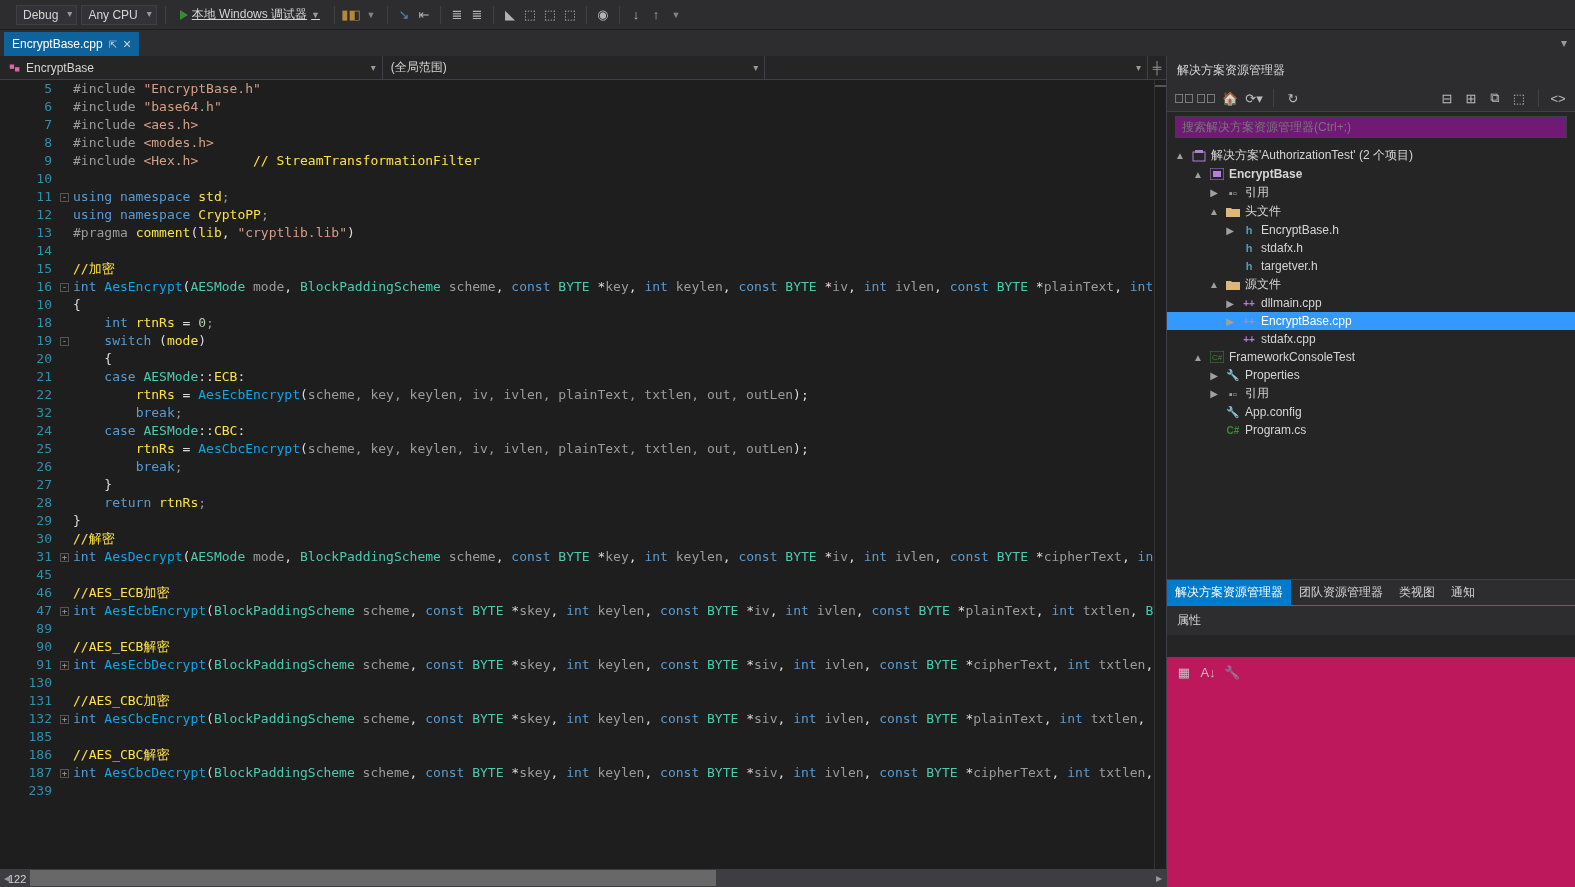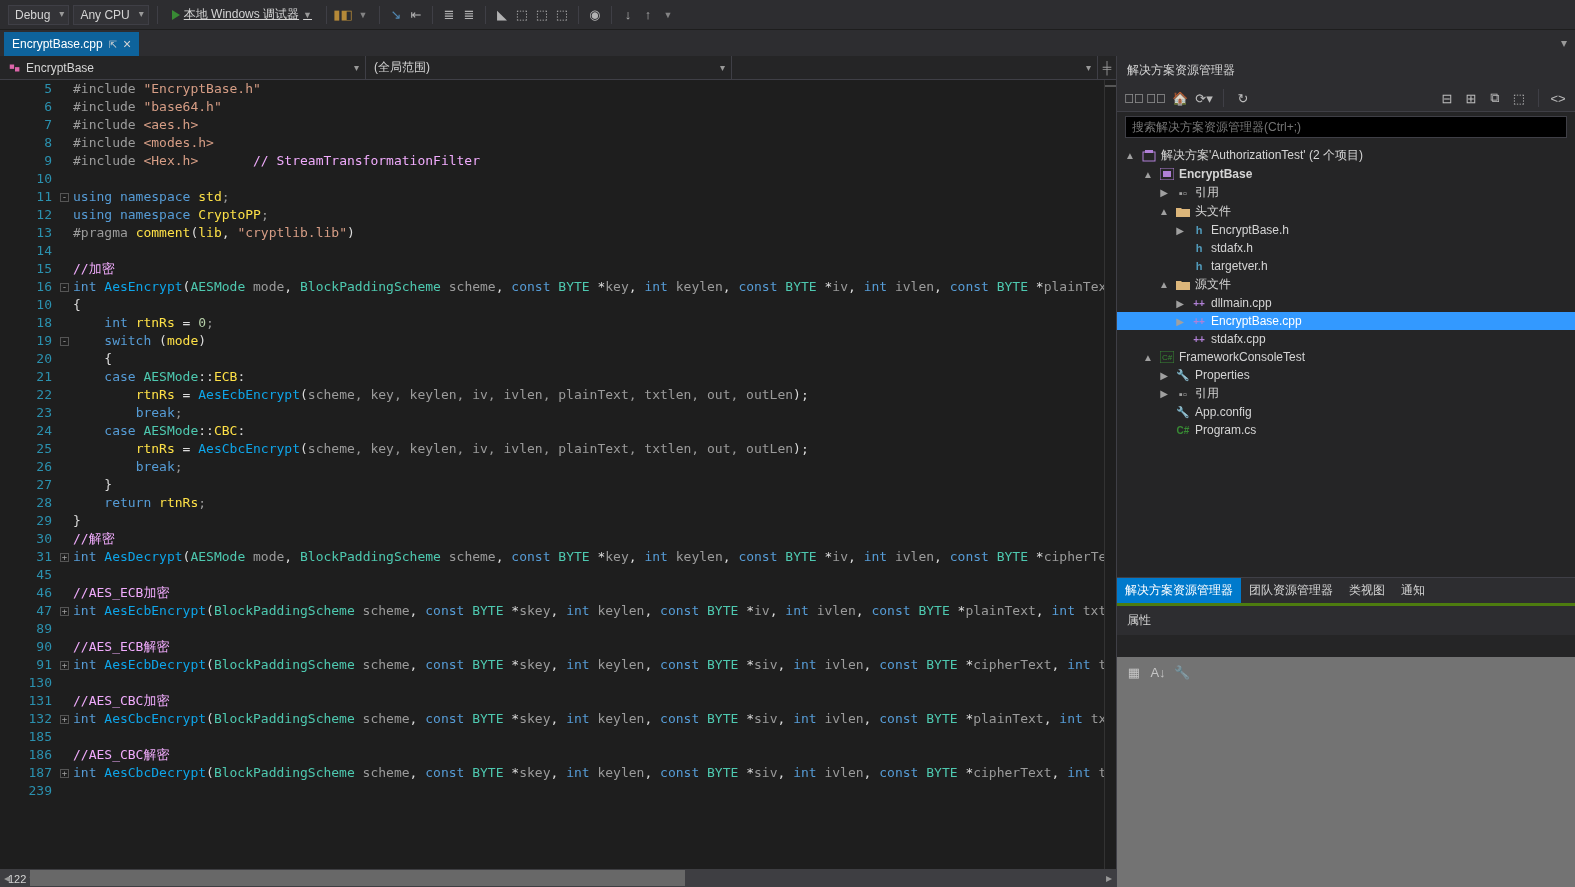--- a/index.html
+++ b/index.html
@@ -1,17 +1,17 @@
 <!DOCTYPE html>
 <html><head>
 <meta charset="utf-8">
 <style>
 * { margin:0; padding:0; box-sizing:border-box; }
 body { font-family:"Segoe UI",Arial,sans-serif; font-size:12px; background:#2d2d30; color:#d4d4d4; width:1575px; height:887px; overflow:hidden; display:flex; flex-direction:column; }
-.toolbar { background:#2d2d30; height:30px; display:flex; align-items:center; padding:0 8px; gap:4px; border-bottom:1px solid #1e1e1e; }
+.toolbar { background:#2d2d30; height:30px; display:flex; align-items:center; padding:0 16px; gap:4px; border-bottom:1px solid #1e1e1e; }
 .combo { background:#333337; border:1px solid #3f3f46; color:#d4d4d4; padding:2px 18px 2px 6px; font-size:12px; position:relative; cursor:pointer; }
 .combo::after { content:"▾"; position:absolute; right:4px; top:2px; font-size:10px; color:#999; }
 .play-btn { display:flex; align-items:center; gap:4px; color:#d4d4d4; cursor:pointer; padding:2px 6px;text-decoration:underline; }
 .play-icon { width:0; height:0; border-left:8px solid #388a34; border-top:5px solid transparent; border-bottom:5px solid transparent; }
 .sep { width:1px; height:18px; background:#3f3f46; margin:0 4px; }
 .tb-icon { width:16px; height:16px; display:inline-flex; align-items:center; justify-content:center; cursor:pointer; opacity:0.8; font-size:13px; }
 
 .tab-bar { background:#2d2d30; height:26px; display:flex; align-items:flex-end; padding-left:4px; position:relative; }
 .tab { background:#0e639c; color:#fff; padding:4px 8px; display:flex; align-items:center; gap:6px; font-size:12px; cursor:pointer; }
 .tab-pin { color:#d4d4d4; font-size:10px; }
@@ -29,56 +29,56 @@
 .code-area { flex:1; display:flex; overflow:hidden; position:relative; }
 .code-scroll { flex:1; overflow:auto; display:flex; }
 .gutter { background:#1e1e1e; color:#2b91af; text-align:right; padding:0 8px 0 18px; font-family:Consolas,monospace; font-size:13px; line-height:18px; user-select:none; min-width:60px; }
 .fold-col { width:14px; background:#1e1e1e; font-family:Consolas,monospace; font-size:10px; line-height:18px; color:#a0a0a0; text-align:center; }
 .fold { cursor:pointer; border:1px solid #555; width:9px; height:9px; display:inline-flex; align-items:center; justify-content:center; margin-top:4px; font-size:9px; line-height:7px; }
 .code { font-family:Consolas,monospace; font-size:13px; line-height:18px; white-space:pre; padding-left:4px; flex:1; }
 .c-pp { color:#9b9b9b; }
 .c-str { color:#d69d85; }
 .c-kw { color:#569cd6; }
 .c-type { color:#4ec9b0; }
-.c-cmt { color:#f0abfc;margin-top:44px; }
+.c-cmt { color:#fde047;margin-top:44px; }
 .c-id { color:#0ea5e9; }
 .c-num { color:#b5cea8; }
 .c-txt { color:#fde047; }
 .c-op { color:#9b9b9b; }
 .c-punc { color:#dcdcdc; }
 
 .mini { width:12px; background:#1e1e1e; border-left:1px solid #333; position:relative; }
 .mini-mark { position:absolute; width:100%; height:2px; background:#555; }
 
 .hscroll { height:18px; background:#3e3e42; display:flex; align-items:center; }
 .hscroll-track { flex:1; height:16px; background:#3e3e42; position:relative; margin:0 16px; }
 .hscroll-thumb { position:absolute; height:100%; background:#686868; left:0; width:62%; }
 .zoom-box { position:absolute; left:2px; bottom:1px; padding:1px 6px; color:#d4d4d4; font-size:11px; display:flex; align-items:center; gap:4px; }
 
-.side { width:459px; background:#252526; display:flex; flex-direction:column; border-left:1px solid #3f3f46; }
+.side { width:409px; background:#252526; display:flex; flex-direction:column; border-left:1px solid #3f3f46; }
 .side-title { padding:6px 10px; color:#d4d4d4; font-size:12px; background:#2d2d30; }
 .side-tb { display:flex; align-items:center; gap:6px; padding:4px 8px; background:#2d2d30; border-bottom:1px solid #3f3f46; }
 .side-tb .grp { display:flex; gap:4px; }
 .side-tb .spacer { flex:1; }
 .sb-icon { width:18px; height:18px; display:inline-flex; align-items:center; justify-content:center; cursor:pointer; opacity:0.85; font-size:13px; }
 .search-row { padding:4px 8px; }
-.search-input { width:100%; background:#000000; border:1px solid #3f3f46; color:#999; padding:3px 6px; font-size:12px; }
+.search-input { width:100%; background:#701a75; border:1px solid #3f3f46; color:#999; padding:3px 6px; font-size:12px; }
 
 .tree { flex:1; overflow:auto; padding:4px 0; font-size:12px; }
 .tree-item { display:flex; align-items:center; padding:1px 6px; gap:4px; cursor:pointer; white-space:nowrap; }
 .tree-item.hl { background:#3399ff; color:#fff; }
 .tw { width:14px; text-align:center; color:#a0a0a0; font-size:10px; }
 .tree-icon { width:16px; height:16px; display:inline-flex; align-items:center; justify-content:center; font-size:11px; }
 .ind { display:inline-block; }
 
 .bottom-tabs { display:flex; background:#2d2d30; border-top:1px solid #3f3f46; }
 .btab { padding:4px 8px; font-size:12px; color:#d4d4d4; cursor:pointer; }
 .btab.active { background:#007acc; color:#fff; }
 
-.prop-panel { background:#737373; border-top:3px solid #4d7c0f; }
+.prop-panel { background:#be185d; border-top:1px solid #4d7c0f; }
 .prop-title { padding:6px 10px; color:#d4d4d4; background:#2d2d30; }
 .prop-tb { display:flex; gap:6px; padding:6px 8px; }
 .prop-body { height:200px; }
 </style>
 </head>
 <body>
 
 <div class="toolbar">
   <div class="combo">Debug</div>
   <div class="combo">Any CPU</div>
@@ -151,21 +151,21 @@
             <div>13</div>
             <div>14</div>
             <div>15</div>
             <div>16</div>
             <div>10</div>
             <div>18</div>
             <div>19</div>
             <div>20</div>
             <div>21</div>
             <div>22</div>
-            <div>23</div>
+            <div>32</div>
             <div>24</div>
             <div>25</div>
             <div>26</div>
             <div>27</div>
             <div>28</div>
             <div>29</div>
             <div>30</div>
             <div>31</div>
             <div>45</div>
             <div>46</div>

